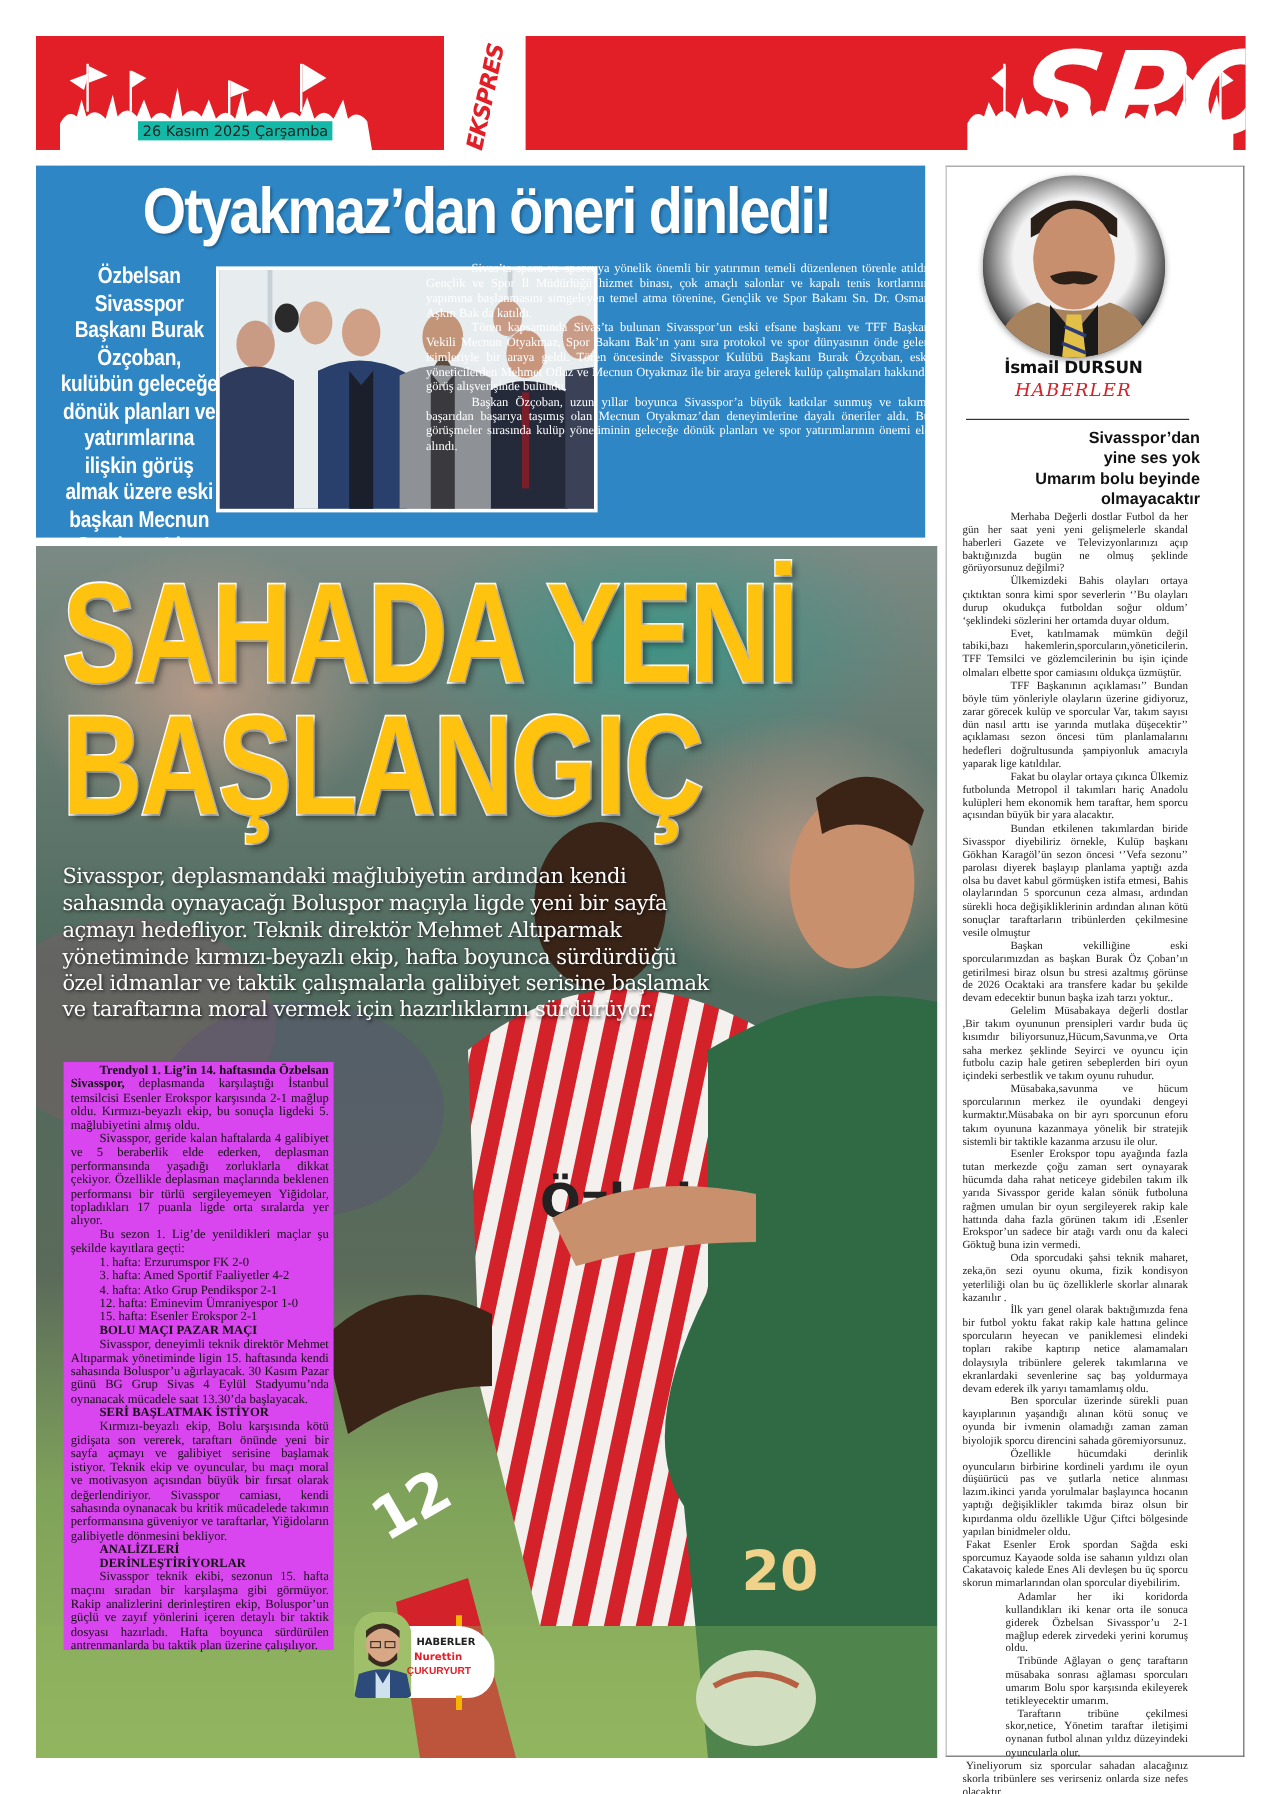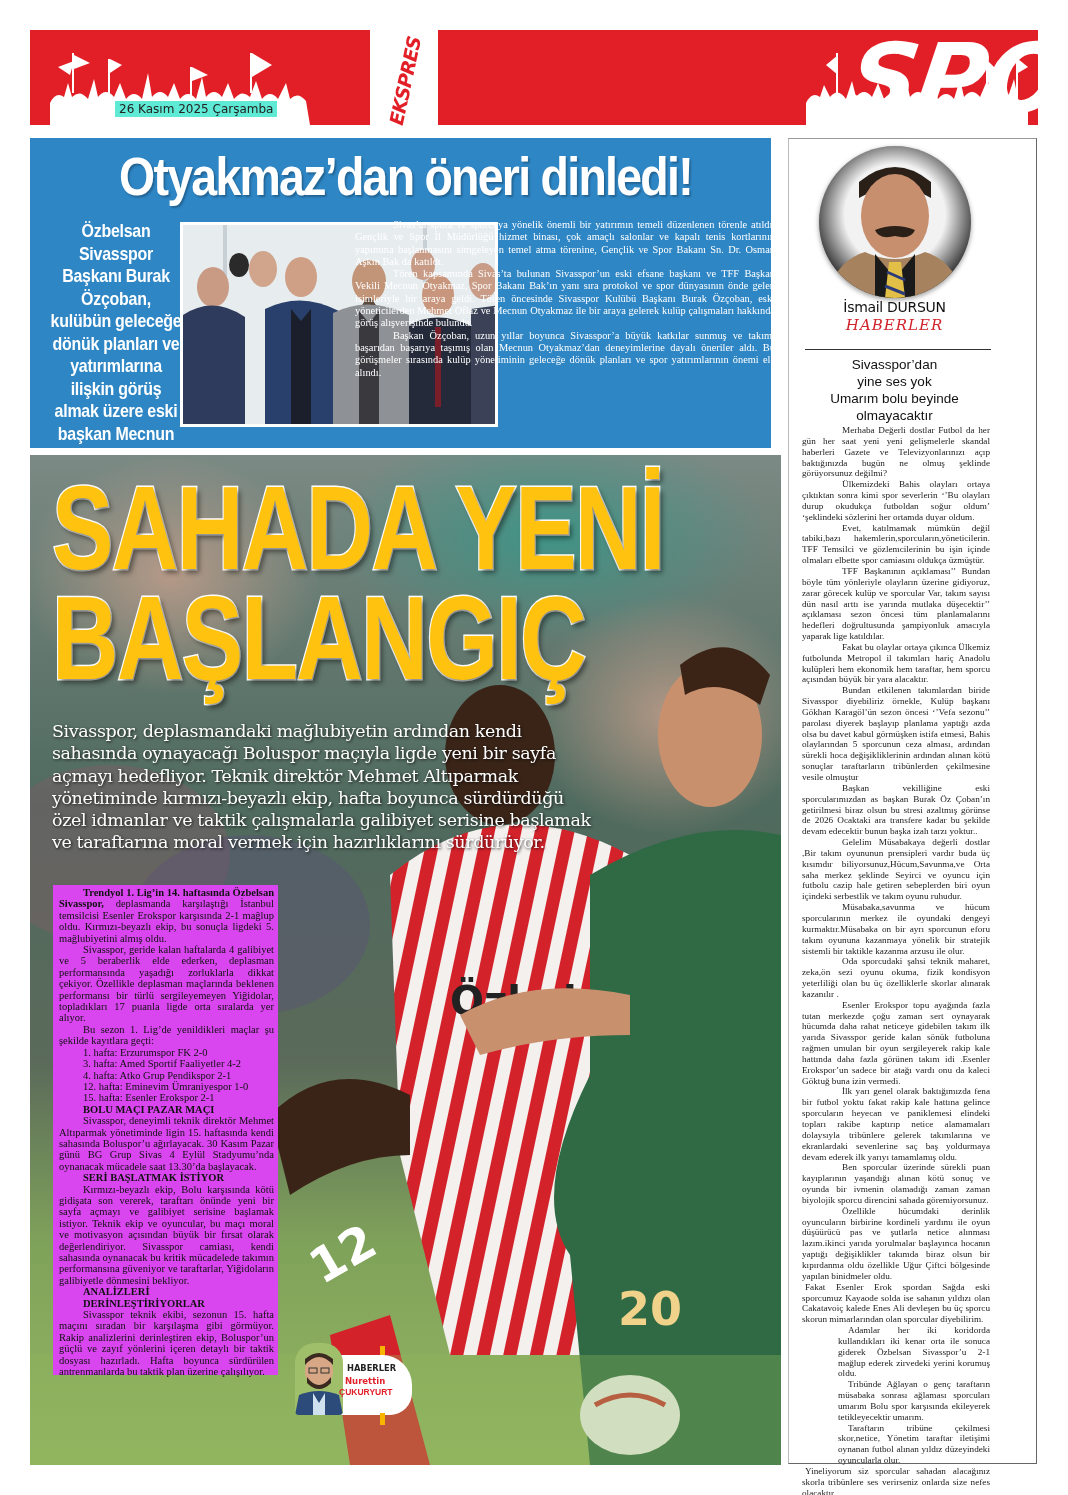--- a/index.html
+++ b/index.html
@@ -4,21 +4,21 @@
 <style>
   * { box-sizing: border-box; margin: 0; padding: 0; }
   html, body { width: 1068px; height: 1495px; background: #ffffff; overflow: hidden; }
   body { position: relative; font-family: "Liberation Serif", serif; color: #1a1a1a; }
 
   
   .masthead { position: absolute; left: 30px; top: 30px; width: 1008px; height: 95px; }
   .mast-left { position: absolute; left: 0; top: 0; width: 340px; height: 95px; background: #e21f26; overflow: hidden; }
   .mast-right { position: absolute; left: 408px; top: 0; width: 600px; height: 95px; background: #e21f26; overflow: hidden; }
   .crowd { position: absolute; bottom: 0; height: 72px; }
-  .date-label { position: absolute; left: 85px; top: 71px; font-family: "DejaVu Sans", sans-serif; font-size: 12px; color: #222; background: #5eead4; padding: 0 4px; line-height: 16px; }
+  .date-label { position: absolute; left: 85px; top: 71px; font-family: "DejaVu Sans", sans-serif; font-size: 12px; color: #222; background: #14b8a6; padding: 0 4px; line-height: 16px; }
   .ekspres { position: absolute; left: 360px; top: 8px; width: 30px; height: 85px; }
   .ekspres span { position: absolute; left: 50%; top: 50%; transform: translate(-50%,-50%) rotate(-78deg); font-family: "DejaVu Sans", sans-serif; font-weight: bold; font-style: italic; font-size: 19px; color: #e21f26; letter-spacing: -1px; white-space: nowrap; }
   .spor { position: absolute; left: 412px; top: -6px; font-family: "DejaVu Sans", sans-serif; font-weight: bold; font-style: italic; font-size: 96px; color: #fff; letter-spacing: -2px; line-height: 110px; transform: skewX(-8deg); }
 
   
   .top-story { position: absolute; left: 30px; top: 138px; width: 741px; height: 310px; background: #2e86c5; }
   .top-headline { position: absolute; left: 0; top: 2px; width: 751px; text-align: center; font-family: "Liberation Sans", sans-serif; font-weight: bold; font-size: 54px; color: #fff; letter-spacing: -2px; line-height: 72px; transform: scaleX(0.86); transform-origin: center; text-shadow: 2px 2px 2px rgba(0,0,0,0.25); }
   .top-lead { position: absolute; left: 8px; top: 82px; width: 156px; text-align: center; font-family: "Liberation Sans", sans-serif; font-weight: bold; font-size: 19px; line-height: 22.5px; color: #fff; transform: scaleX(0.84); transform-origin: center top; letter-spacing: -0.3px; }
   .top-photo { position: absolute; left: 150px; top: 84px; width: 318px; height: 205px; border: 3px solid #fff; overflow: hidden; background: linear-gradient(180deg, #eef2f5 0%, #dde4ea 30%, #b9c2cb 60%, #6d7682 100%); }
   .top-body { position: absolute; left: 325px; top: 81px; width: 420px; font-size: 10.4px; line-height: 12.3px; color: #fff; text-align: justify; }
@@ -41,24 +41,24 @@
   .rep-face { position: absolute; left: 0; top: 0; width: 48px; height: 72px; border-radius: 20px 20px 4px 4px; overflow: hidden; }
   .rep-label { position: absolute; left: 52px; top: 20px; font-family: "DejaVu Sans", sans-serif; font-weight: bold; font-size: 8.3px; color: #222; }
   .rep-name1 { position: absolute; left: 50px; top: 33px; font-family: "DejaVu Sans", sans-serif; font-weight: bold; font-size: 8.5px; color: #e2202a; }
   .rep-name2 { position: absolute; left: 44px; top: 44px; font-family: Liberation Sans, sans-serif; font-weight: bold; font-size: 8.5px; color: #e2202a; }
   .rep-bar1 { position: absolute; left: 85px; top: 3px; width: 5px; height: 10px; background: #f7b500; }
   .rep-bar2 { position: absolute; left: 85px; top: 70px; width: 5px; height: 12px; background: #f7b500; }
 
   
   .column { position: absolute; left: 788px; top: 138px; width: 249px; height: 1326px; border: 1px solid #666; border-left-color: #bbb; border-top-color: #999; }
   .col-photo { position: absolute; left: 30px; top: 7px; width: 152px; height: 152px; border-radius: 50%; overflow: hidden; background: radial-gradient(circle at 50% 40%, #f5f5f5 0%, #cfcfcf 55%, #3c3c3c 100%); box-shadow: 0 2px 5px rgba(0,0,0,0.4); }
-  .col-name { position: absolute; left: 0; top: 160px; width: 211px; text-align: center; font-family: "DejaVu Sans", sans-serif; font-weight: normal; font-size: 14px; color: #111; letter-spacing: -0.3px; }
+  .col-name { position: absolute; left: 0; top: 160px; width: 211px; text-align: center; font-family: "DejaVu Sans", sans-serif; font-weight: bold; font-size: 14px; color: #111; letter-spacing: -0.3px; }
   .col-yaziyor { position: absolute; left: 0; top: 177px; width: 211px; text-align: center; font-family: "DejaVu Serif", serif; font-style: italic; font-size: 15px; color: #d2232a; letter-spacing: 1px; }
   .col-rule { position: absolute; left: 16px; top: 210px; width: 186px; height: 1px; background: #333; }
-  .col-title { position: absolute; left: 0; top: 217px; width: 211px; text-align: center; font-family: "Liberation Sans", sans-serif; font-weight: normal; font-size: 13.5px; line-height: 17px; color: #111; }
+  .col-title { position: absolute; left: 0; top: 217px; width: 211px; text-align: right; font-family: "Liberation Sans", sans-serif; font-weight: bold; font-size: 13.5px; line-height: 17px; color: #111; }
   .col-body { position: absolute; left: 13px; top: 286px; width: 188px; font-size: 9.2px; line-height: 10.85px; color: #222; text-align: justify; }
   .col-body p.ind { text-indent: 40px; }
   .col-body p.ind2 { text-indent: 10px; margin-left: 36px; }
   .col-body p.ind3 { text-indent: 3px; }
 </style>
 </head>
 <body>
 
 <header class="masthead">
   <div class="mast-left">
@@ -258,22 +258,22 @@
   <div class="col-body">
     <p class="ind">Merhaba Değerli dostlar Futbol da her gün her saat yeni yeni gelişmelerle skandal haberleri Gazete ve Televizyonlarınızı açıp baktığınızda bugün ne olmuş şeklinde görüyorsunuz değilmi?</p>
     <p class="ind">Ülkemizdeki Bahis olayları ortaya çıktıktan sonra kimi spor severlerin ‘’Bu olayları durup okudukça futboldan soğur oldum’ ‘şeklindeki sözlerini her ortamda duyar oldum.</p>
     <p class="ind">Evet, katılmamak mümkün değil tabiki,bazı hakemlerin,sporcuların,yöneticilerin. TFF Temsilci ve gözlemcilerinin bu işin içinde olmaları elbette spor camiasını oldukça üzmüştür.</p>
     <p class="ind">TFF Başkanının açıklaması’’ Bundan böyle tüm yönleriyle olayların üzerine gidiyoruz, zarar görecek kulüp ve sporcular Var, takım sayısı dün nasıl arttı ise yarında mutlaka düşecektir’’ açıklaması sezon öncesi tüm planlamalarını hedefleri doğrultusunda şampiyonluk amacıyla yaparak lige katıldılar.</p>
     <p class="ind">Fakat bu olaylar ortaya çıkınca Ülkemiz futbolunda Metropol il takımları hariç Anadolu kulüpleri hem ekonomik hem taraftar, hem sporcu açısından büyük bir yara alacaktır.</p>
     <p class="ind">Bundan etkilenen takımlardan biride Sivasspor diyebiliriz örnekle, Kulüp başkanı Gökhan Karagöl’ün sezon öncesi ‘’Vefa sezonu’’ parolası diyerek başlayıp planlama yaptığı azda olsa bu davet kabul görmüşken istifa etmesi, Bahis olaylarından 5 sporcunun ceza alması, ardından sürekli hoca değişikliklerinin ardından alınan kötü sonuçlar taraftarların tribünlerden çekilmesine vesile olmuştur</p>
     <p class="ind">Başkan vekilliğine eski sporcularımızdan as başkan Burak Öz Çoban’ın getirilmesi biraz olsun bu stresi azaltmış görünse de 2026 Ocaktaki ara transfere kadar bu şekilde devam edecektir bunun başka izah tarzı yoktur..</p>
     <p class="ind">Gelelim Müsabakaya değerli dostlar ,Bir takım oyununun prensipleri vardır buda üç kısımdır biliyorsunuz,Hücum,Savunma,ve Orta saha merkez şeklinde Seyirci ve oyuncu için futbolu cazip hale getiren sebeplerden biri oyun içindeki serbestlik ve takım oyunu ruhudur.</p>
     <p class="ind">Müsabaka,savunma ve hücum sporcularının merkez ile oyundaki dengeyi kurmaktır.Müsabaka on bir ayrı sporcunun eforu takım oyununa kazanmaya yönelik bir stratejik sistemli bir taktikle kazanma arzusu ile olur.</p>
+    <p class="ind">Esenler Erokspor topu ayağında fazla tutan merkezde çoğu zaman sert oynayarak hücumda daha rahat neticeye gidebilen takım ilk yarıda Sivasspor geride kalan sönük futboluna rağmen umulan bir oyun sergileyerek rakip kale hattında daha fazla görünen takım idi .Esenler Erokspor’un sadece bir atağı vardı onu da kaleci Göktuğ buna izin vermedi.</p>
     <p class="ind">Oda sporcudaki şahsi teknik maharet, zeka,ön sezi oyunu okuma, fizik kondisyon yeterliliği olan bu üç özelliklerle skorlar alınarak kazanılır .</p>
-    <p class="ind">Esenler Erokspor topu ayağında fazla tutan merkezde çoğu zaman sert oynayarak hücumda daha rahat neticeye gidebilen takım ilk yarıda Sivasspor geride kalan sönük futboluna rağmen umulan bir oyun sergileyerek rakip kale hattında daha fazla görünen takım idi .Esenler Erokspor’un sadece bir atağı vardı onu da kaleci Göktuğ buna izin vermedi.</p>
     <p class="ind">İlk yarı genel olarak baktığımızda fena bir futbol yoktu fakat rakip kale hattına gelince sporcuların heyecan ve paniklemesi elindeki topları rakibe kaptırıp netice alamamaları dolaysıyla tribünlere gelerek takımlarına ve ekranlardaki sevenlerine saç baş yoldurmaya devam ederek ilk yarıyı tamamlamış oldu.</p>
     <p class="ind">Ben sporcular üzerinde sürekli puan kayıplarının yaşandığı alınan kötü sonuç ve oyunda bir ivmenin olamadığı zaman zaman biyolojik sporcu direncini sahada göremiyorsunuz.</p>
     <p class="ind">Özellikle hücumdaki derinlik oyuncuların birbirine kordineli yardımı ile oyun düşüürücü pas ve şutlarla netice alınması lazım.ikinci yarıda yorulmalar başlayınca hocanın yaptığı değişiklikler takımda biraz olsun bir kıpırdanma oldu özellikle Uğur Çiftci bölgesinde yapılan binidmeler oldu.</p>
     <p class="ind3">Fakat Esenler Erok spordan Sağda eski sporcumuz Kayaode solda ise sahanın yıldızı olan Cakatavoiç kalede Enes Ali devleşen bu üç sporcu skorun mimarlarından olan sporcular diyebilirim.</p>
     <p class="ind2">Adamlar her iki koridorda kullandıkları iki kenar orta ile sonuca giderek Özbelsan Sivasspor’u 2-1 mağlup ederek zirvedeki yerini korumuş oldu.</p>
     <p class="ind2">Tribünde Ağlayan o genç taraftarın müsabaka sonrası ağlaması sporcuları umarım Bolu spor karşısında ekileyerek tetikleyecektir umarım.</p>
     <p class="ind2">Taraftarın tribüne çekilmesi skor,netice, Yönetim taraftar iletişimi oynanan futbol alınan yıldız düzeyindeki oyuncularla olur.</p>
     <p class="ind3">Yineliyorum siz sporcular sahadan alacağınız skorla tribünlere ses verirseniz onlarda size nefes olacaktır.</p>
     <p class="ind">Degerli dostlar biliyorum takımın aldığı kötü sonuç ve oyunlar sizleri çok etkiliyor haklısınız ama ,yönetimde bunların farkında olağan üstü bir çalışma içinde olduklarını biliyorum. Fakat sosyal medyadan hakaret içeren söz ve yazıların şehre ve takıma zarar verebileceğini düşünmemiz lazım lütfen takımımıza destek olalım Bolu spor karşılaşmasında Tribünler de yerimizi alalım diyorum.</p>
 

